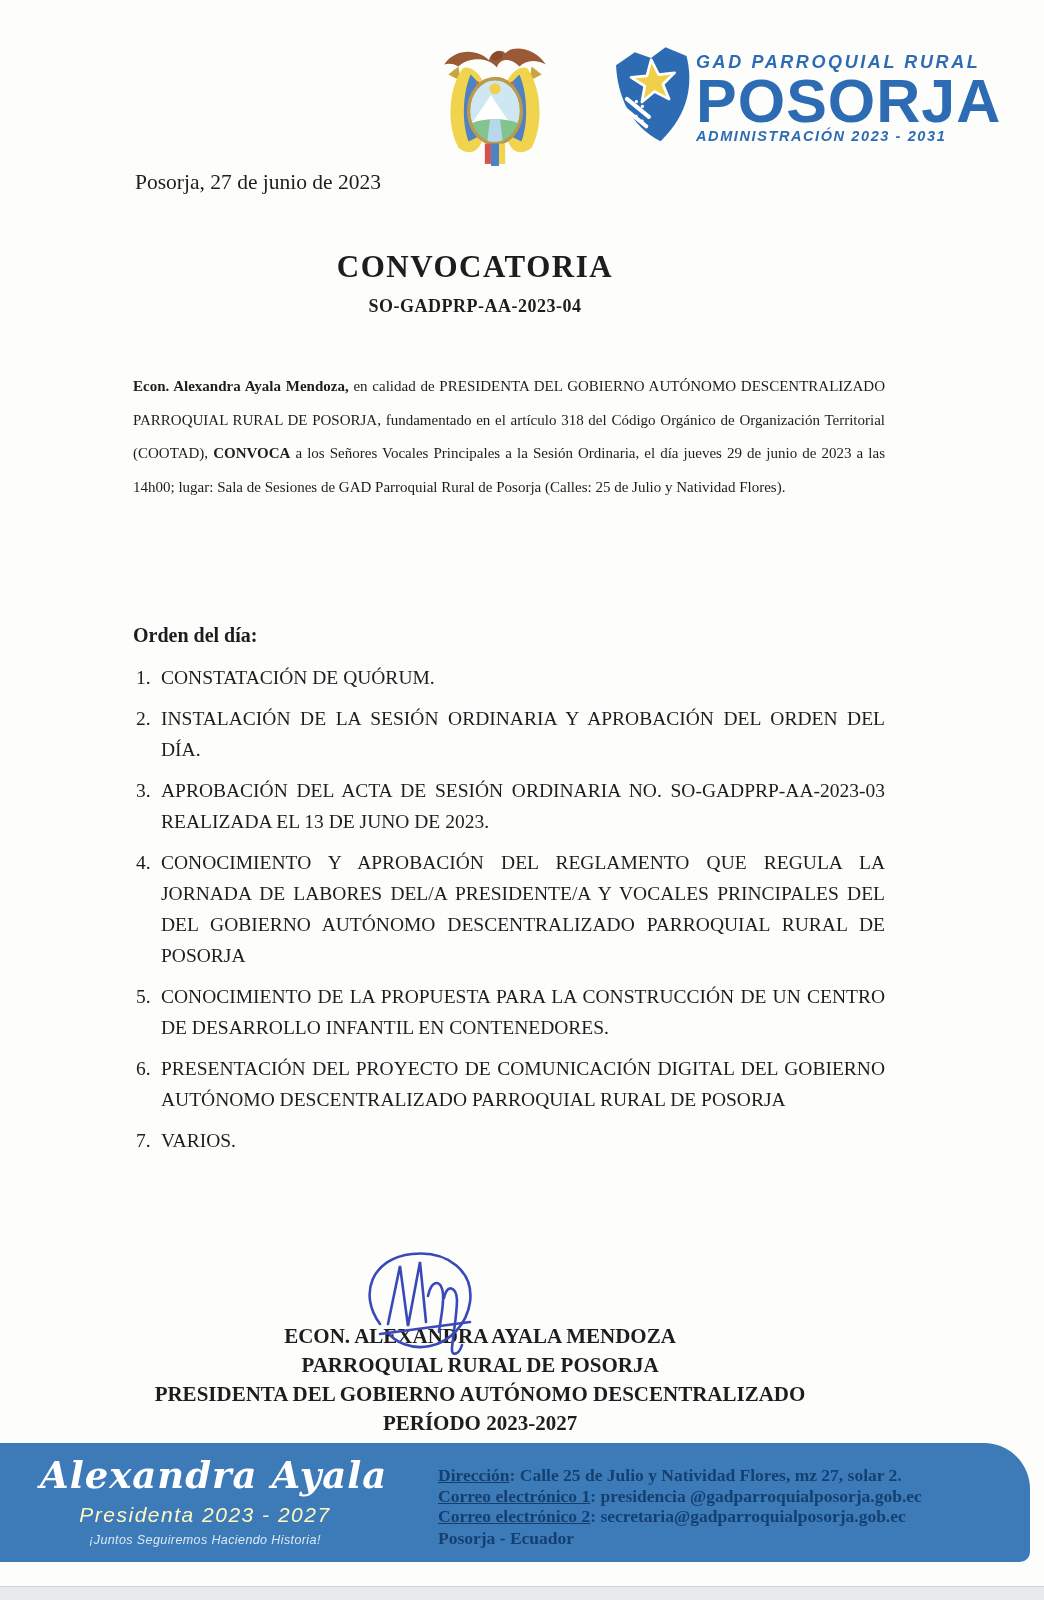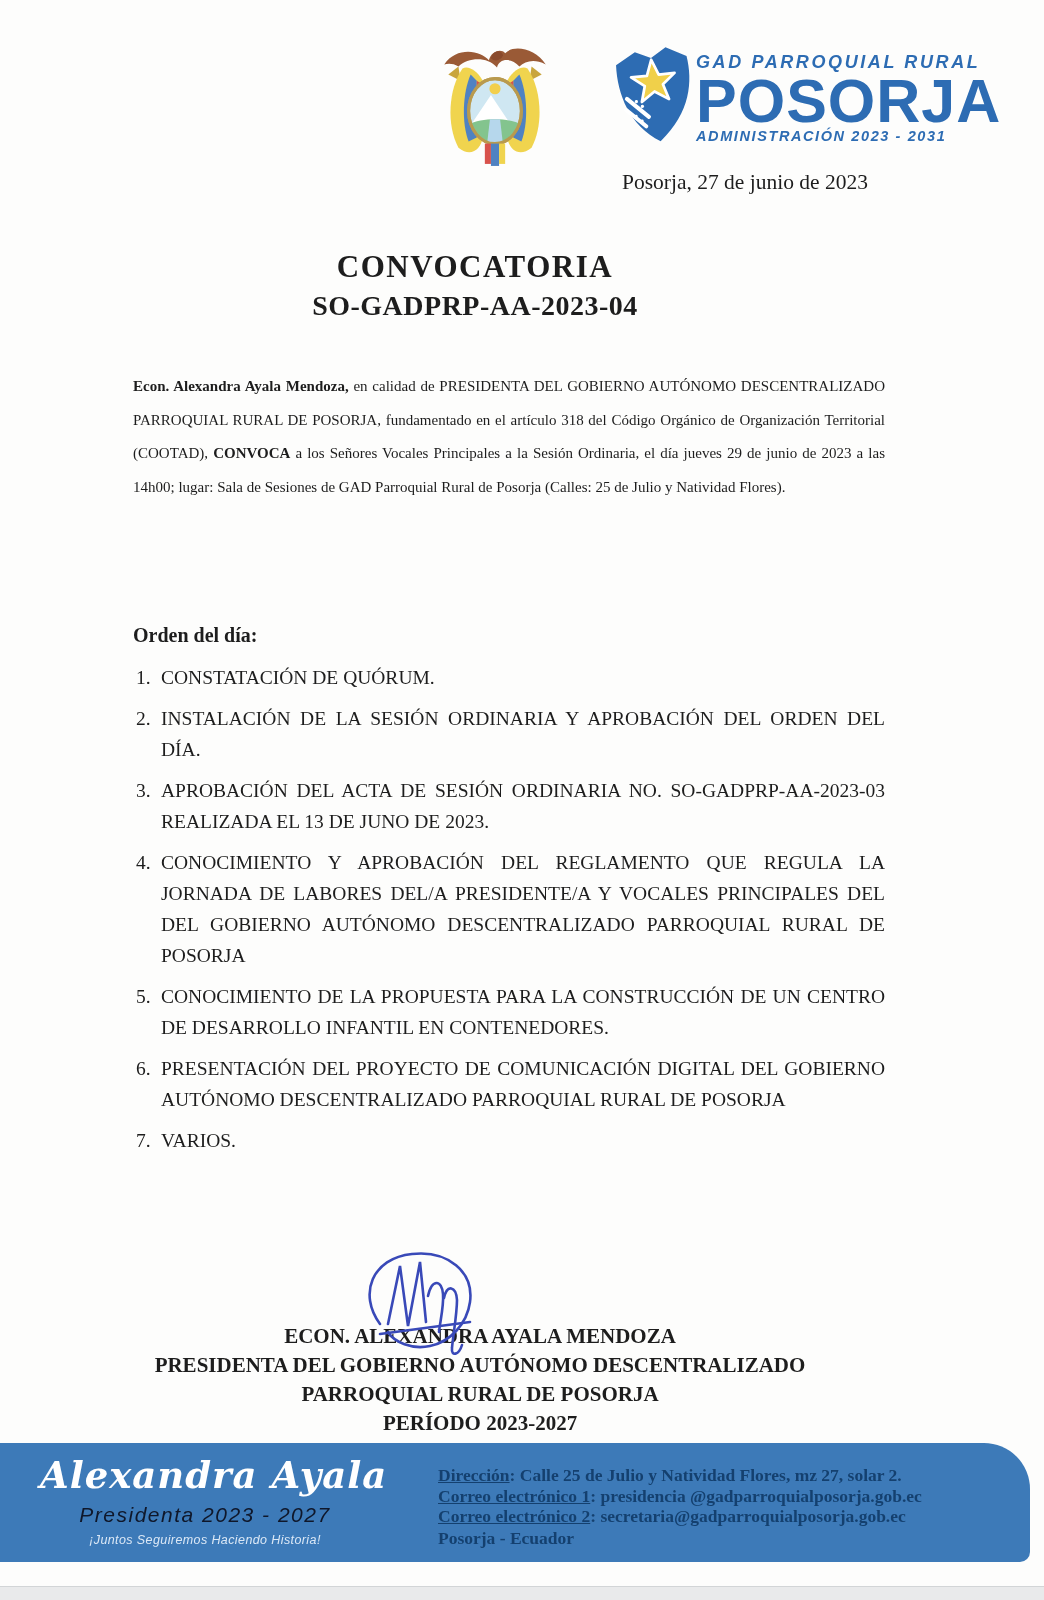--- a/index.html
+++ b/index.html
@@ -10,46 +10,46 @@
   }
   
   .coat{position:absolute; left:428px; top:36px; width:134px; height:134px;}
   .logo{position:absolute; left:600px; top:40px; width:310px; height:130px;}
   .logo-shield{position:absolute; left:14px; top:4px; width:82px; height:104px; transform:rotate(-6deg);}
   .logo-text{position:absolute; left:96px; top:12px; width:214px; color:#2d6cb3;
              font-family:"Liberation Sans", sans-serif;}
   .logo-line1{font-size:18px; font-weight:bold; font-style:italic; letter-spacing:2.6px; white-space:nowrap;}
   .logo-name{font-size:61px; font-weight:bold; letter-spacing:1px; line-height:52px; margin-top:2px; white-space:nowrap;}
   .logo-line3{font-size:14.5px; font-weight:bold; font-style:italic; letter-spacing:1.6px; margin-top:1px; white-space:nowrap;}
-  .date-line{position:absolute; left:135px; top:170px; width:733px; text-align:right; font-size:21.5px;}
+  .date-line{position:absolute; left:135px; top:170px; width:733px; font-size:21.5px;}
   
   .title-block{position:absolute; left:135px; top:248px; width:680px; text-align:center;}
   .title-main{font-size:31px; font-weight:bold; letter-spacing:1.5px; line-height:38px;}
-  .title-code{font-size:28px; font-weight:bold; letter-spacing:.5px; line-height:34px; margin-top:3px;}
+  .title-code{font-size:18px; font-weight:bold; letter-spacing:.5px; line-height:34px; margin-top:3px;}
   
   .body-par{position:absolute; left:133px; top:370px; width:752px; margin:0;
             font-size:15px; line-height:33.5px; text-align:justify;}
   
   .agenda-heading{position:absolute; left:133px; top:624px; font-size:20px; font-weight:bold;}
   .agenda-list{position:absolute; left:133px; top:662px; width:752px;}
   .agenda-item{position:relative; padding-left:28px; margin-bottom:10px;
                font-size:19.5px; line-height:31px; text-align:justify;}
   .agenda-item .num{position:absolute; left:3px; top:0;}
   
   .sig-block{position:absolute; left:100px; top:1322px; width:760px; text-align:center;
              font-weight:bold; font-size:21px; line-height:29px;}
   .sig-scribble{position:absolute; left:350px; top:1244px; width:138px; height:112px; z-index:3;}
   
   .footer-band{position:absolute; left:0; top:1443px; width:1030px; height:119px;
                background:#3d7ab8; border-radius:0 46px 10px 0;}
   .footer-left{position:absolute; left:40px; top:8px; width:330px; text-align:center; color:#fff;}
   .script-name{font-family:"DejaVu Serif", serif; font-style:italic; font-weight:bold;
                font-size:37px; line-height:48px; letter-spacing:1px; white-space:nowrap;}
   .script-sub{font-family:"Liberation Sans", sans-serif; font-style:italic; font-weight:300;
-              font-size:21px; letter-spacing:1.5px; color:#0f172a; margin-top:4px; white-space:nowrap;}
+              font-size:21px; letter-spacing:1.5px; color:#fef9c3; margin-top:4px; white-space:nowrap;}
   .script-slogan{font-family:"Liberation Sans", sans-serif; font-style:italic;
                  font-size:12.5px; letter-spacing:.4px; color:#dbe8f6; margin-top:6px; white-space:nowrap;}
   .footer-contact{position:absolute; left:438px; top:22px; width:490px;
                   font-size:17.5px; font-weight:bold; line-height:20.5px; color:#14406f;}
   .contact-row{white-space:nowrap;}
   .contact-row .lbl{text-decoration:underline;}
   .contact-loc{margin-top:1px;}
   .bottom-strip{position:absolute; left:0; top:1586px; width:1044px; height:14px;
                 background:#e9eaeb; border-top:1px solid #d2d5d7;}
 </style>
@@ -128,22 +128,22 @@
     <div class="agenda-item"><span class="num">2.</span><span>INSTALACIÓN DE LA SESIÓN ORDINARIA Y APROBACIÓN DEL ORDEN DEL DÍA.</span></div>
     <div class="agenda-item"><span class="num">3.</span><span>APROBACIÓN DEL ACTA DE SESIÓN ORDINARIA NO. SO-GADPRP-AA-2023-03 REALIZADA EL 13 DE JUNO DE 2023.</span></div>
     <div class="agenda-item"><span class="num">4.</span><span>CONOCIMIENTO Y APROBACIÓN DEL REGLAMENTO QUE REGULA LA JORNADA DE LABORES DEL/A PRESIDENTE/A Y VOCALES PRINCIPALES DEL DEL GOBIERNO AUTÓNOMO DESCENTRALIZADO PARROQUIAL RURAL DE POSORJA</span></div>
     <div class="agenda-item"><span class="num">5.</span><span>CONOCIMIENTO DE LA PROPUESTA PARA LA CONSTRUCCIÓN DE UN CENTRO DE DESARROLLO INFANTIL EN CONTENEDORES.</span></div>
     <div class="agenda-item"><span class="num">6.</span><span>PRESENTACIÓN DEL PROYECTO DE COMUNICACIÓN DIGITAL DEL GOBIERNO AUTÓNOMO DESCENTRALIZADO PARROQUIAL RURAL DE POSORJA</span></div>
     <div class="agenda-item"><span class="num">7.</span><span>VARIOS.</span></div>
   </div>
 
   <div class="sig-block">
     <div>ECON. ALEXANDRA AYALA MENDOZA</div>
+    <div>PARROQUIAL RURAL DE POSORJA</div>
     <div>PRESIDENTA DEL GOBIERNO AUTÓNOMO DESCENTRALIZADO</div>
-    <div>PARROQUIAL RURAL DE POSORJA</div>
     <div>PERÍODO 2023-2027</div>
   </div>
 
   <svg class="sig-scribble" viewBox="0 0 138 112">
     <g fill="none" stroke="#3949b8" stroke-width="2.6" stroke-linecap="round">
       <path d="M30,80 C8,50 22,14 62,10 C98,6 124,28 120,58 C117,80 100,98 80,102 C62,106 44,98 38,88"></path>
       <path d="M38,80 L50,22 L58,82 L70,18 L76,78"></path>
       <path d="M78,52 C82,34 92,36 93,50 C94,62 90,78 89,88"></path>
       <path d="M94,54 C97,40 106,42 107,56 C107,70 103,92 102,104 C101,113 109,111 112,101"></path>
       <path d="M30,90 L120,78"></path>

